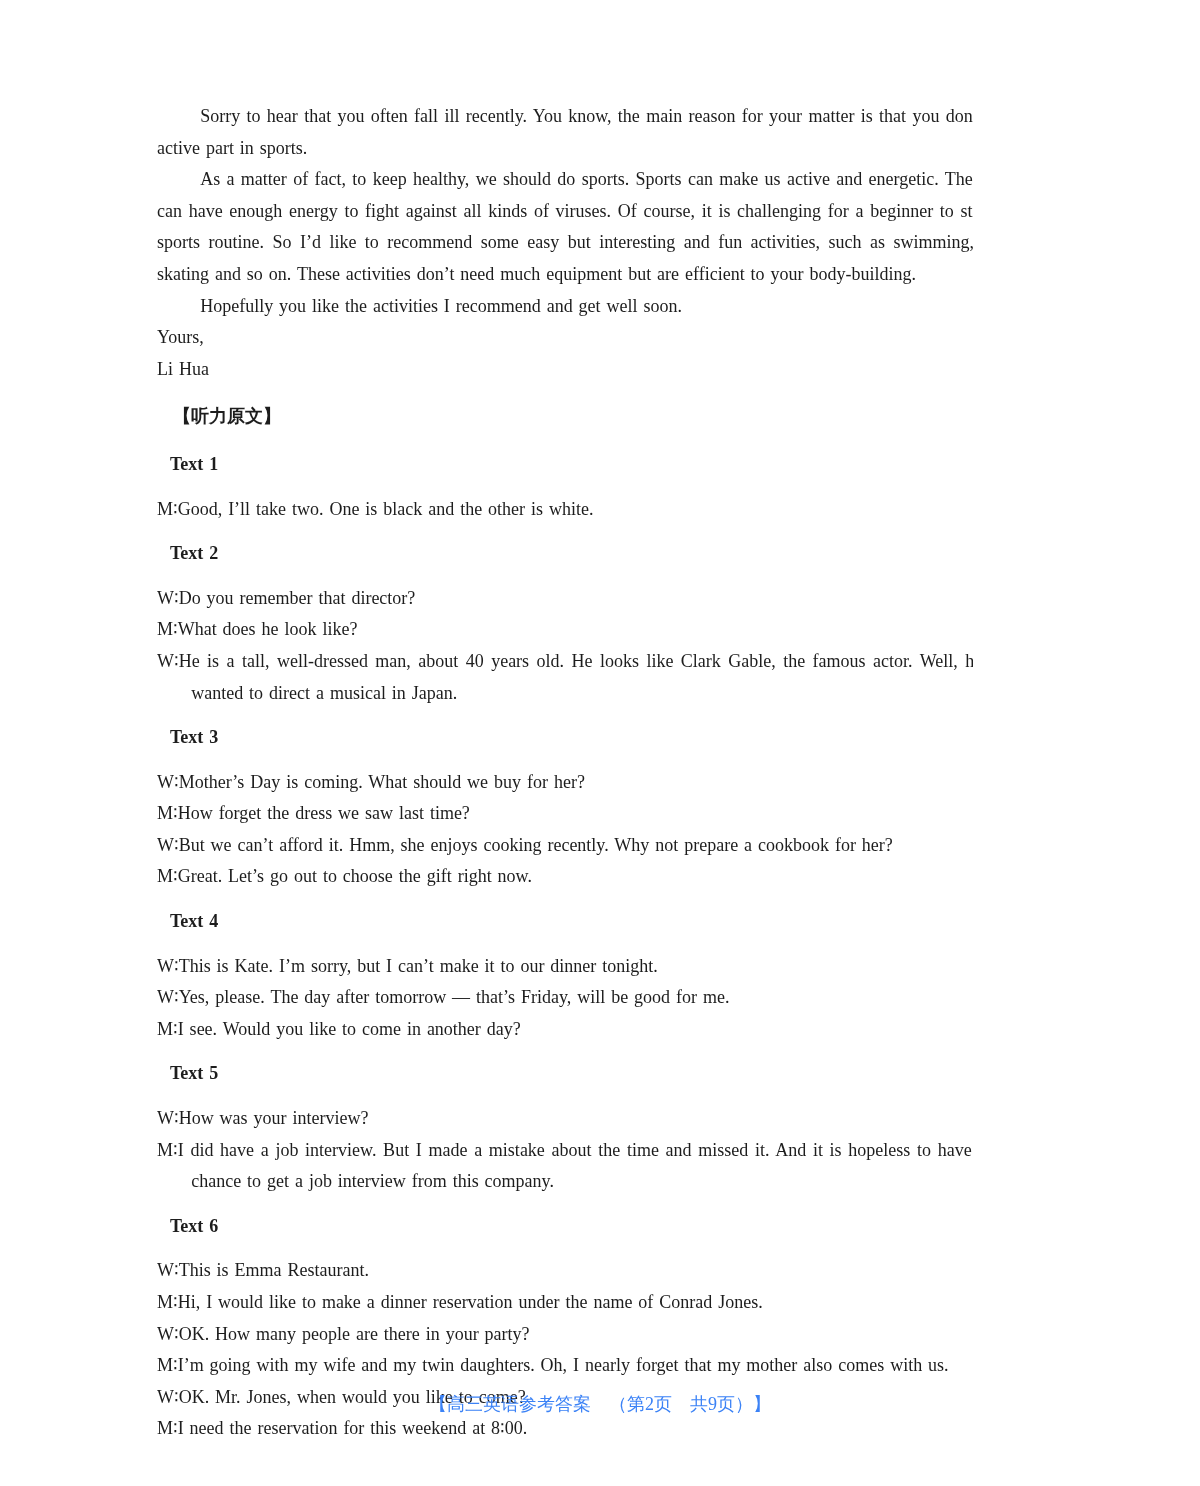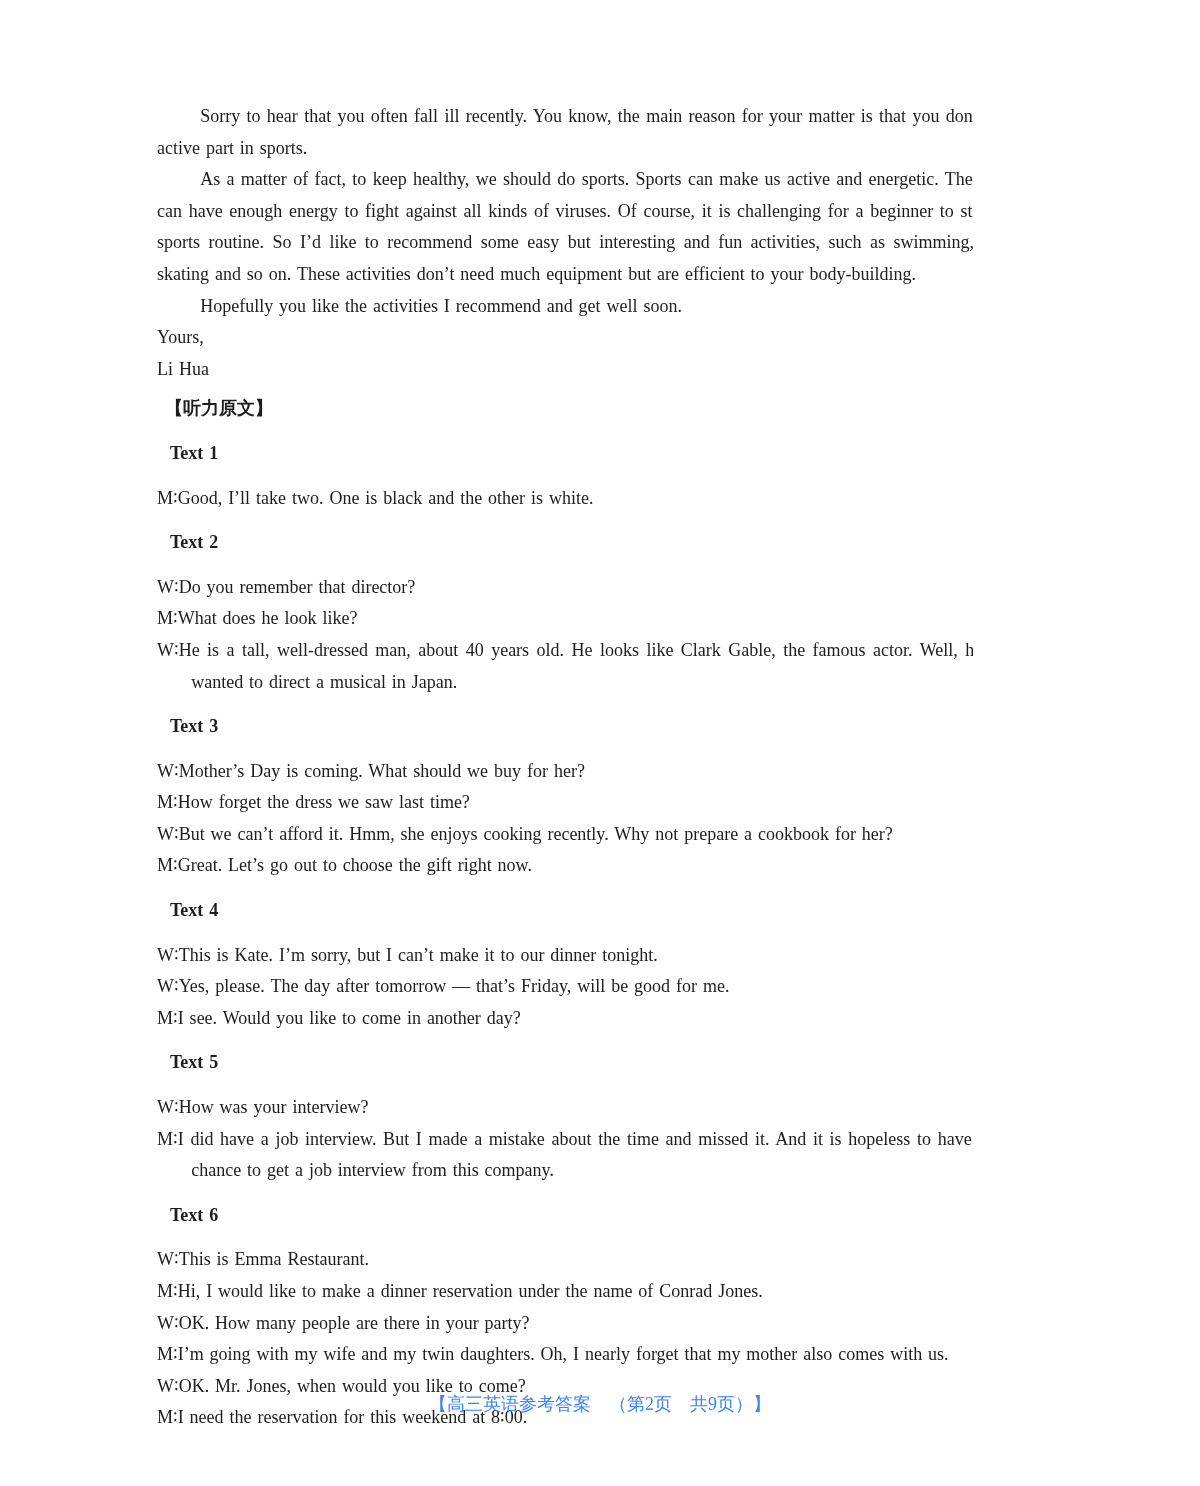--- a/index.html
+++ b/index.html
@@ -28,21 +28,21 @@
   .para {
     margin: 0;
     text-indent: 2.4em;
     text-align: justify;
   }
   .signoff, .signature {
     margin: 0;
   }
   .section-heading {
     font-weight: bold;
-    margin: 8px;
+    margin: 16px;
   }
   .text-title {
     font-weight: bold;
     margin: 13px;
   }
   .dialogue-line {
     margin: 0;
     padding-left: 1.9em;
     text-indent: -1.9em;
     text-align: justify;

